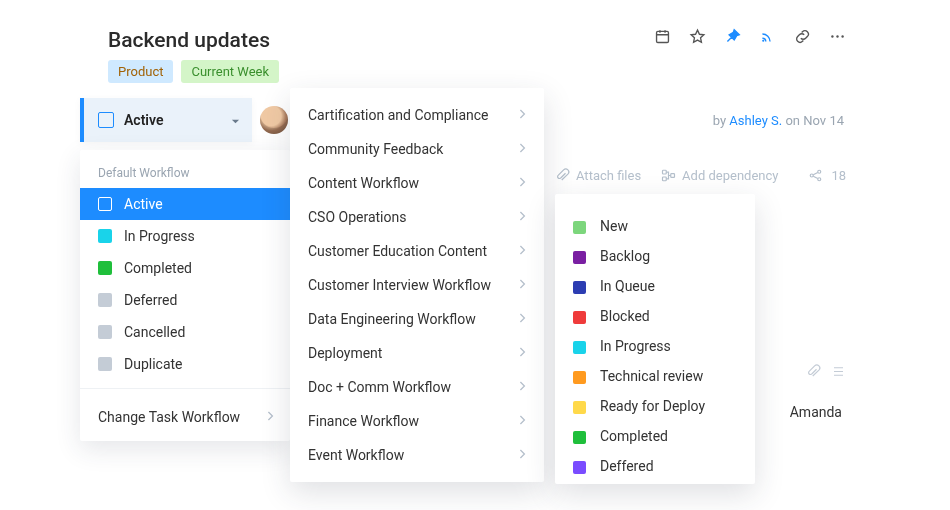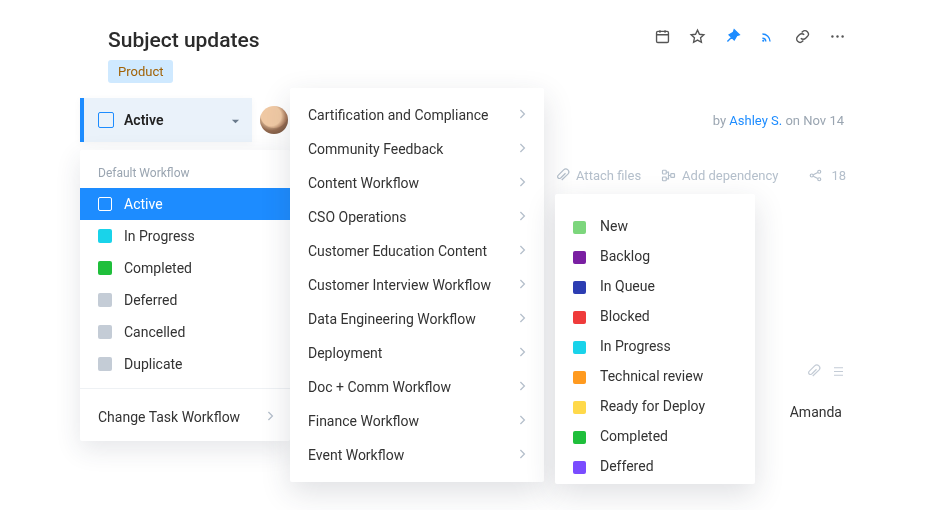--- a/index.html
+++ b/index.html
@@ -53,24 +53,25 @@
 
   .right-icons { position: absolute; right: 104px; top: 364px; display: flex; gap: 10px; }
   .right-icons svg { width: 15px; height: 15px; stroke: #c4ccd6; fill: none; stroke-width: 1.6; }
 
   .amanda { position: absolute; right: 108px; top: 404px; font-size: 14px; color: #333; }
 </style>
 </head>
 <body>
 <div class="canvas">
 
-<h1 class="title">Subject updates</h1>
+<h1 class="title">Backend updates</h1>
 
 <div class="tags">
   <span class="tag tag-product">Product</span>
+  <span class="tag tag-week">Current Week</span>
 </div>
 
 <div class="toolbar">
   <span><svg viewBox="0 0 20 20">
           <rect x="3" y="4" width="14" height="13" rx="1.5"></rect>
           <path d="M3 8h14M7 2.5v3M13 2.5v3"></path>
         </svg></span>
   <span><svg viewBox="0 0 20 20">
           <path d="M10 2.5l2.3 4.9 5.2.6-3.9 3.6 1 5.2L10 14.2 5.4 16.8l1-5.2L2.5 8l5.2-.6z"></path>
         </svg></span>

